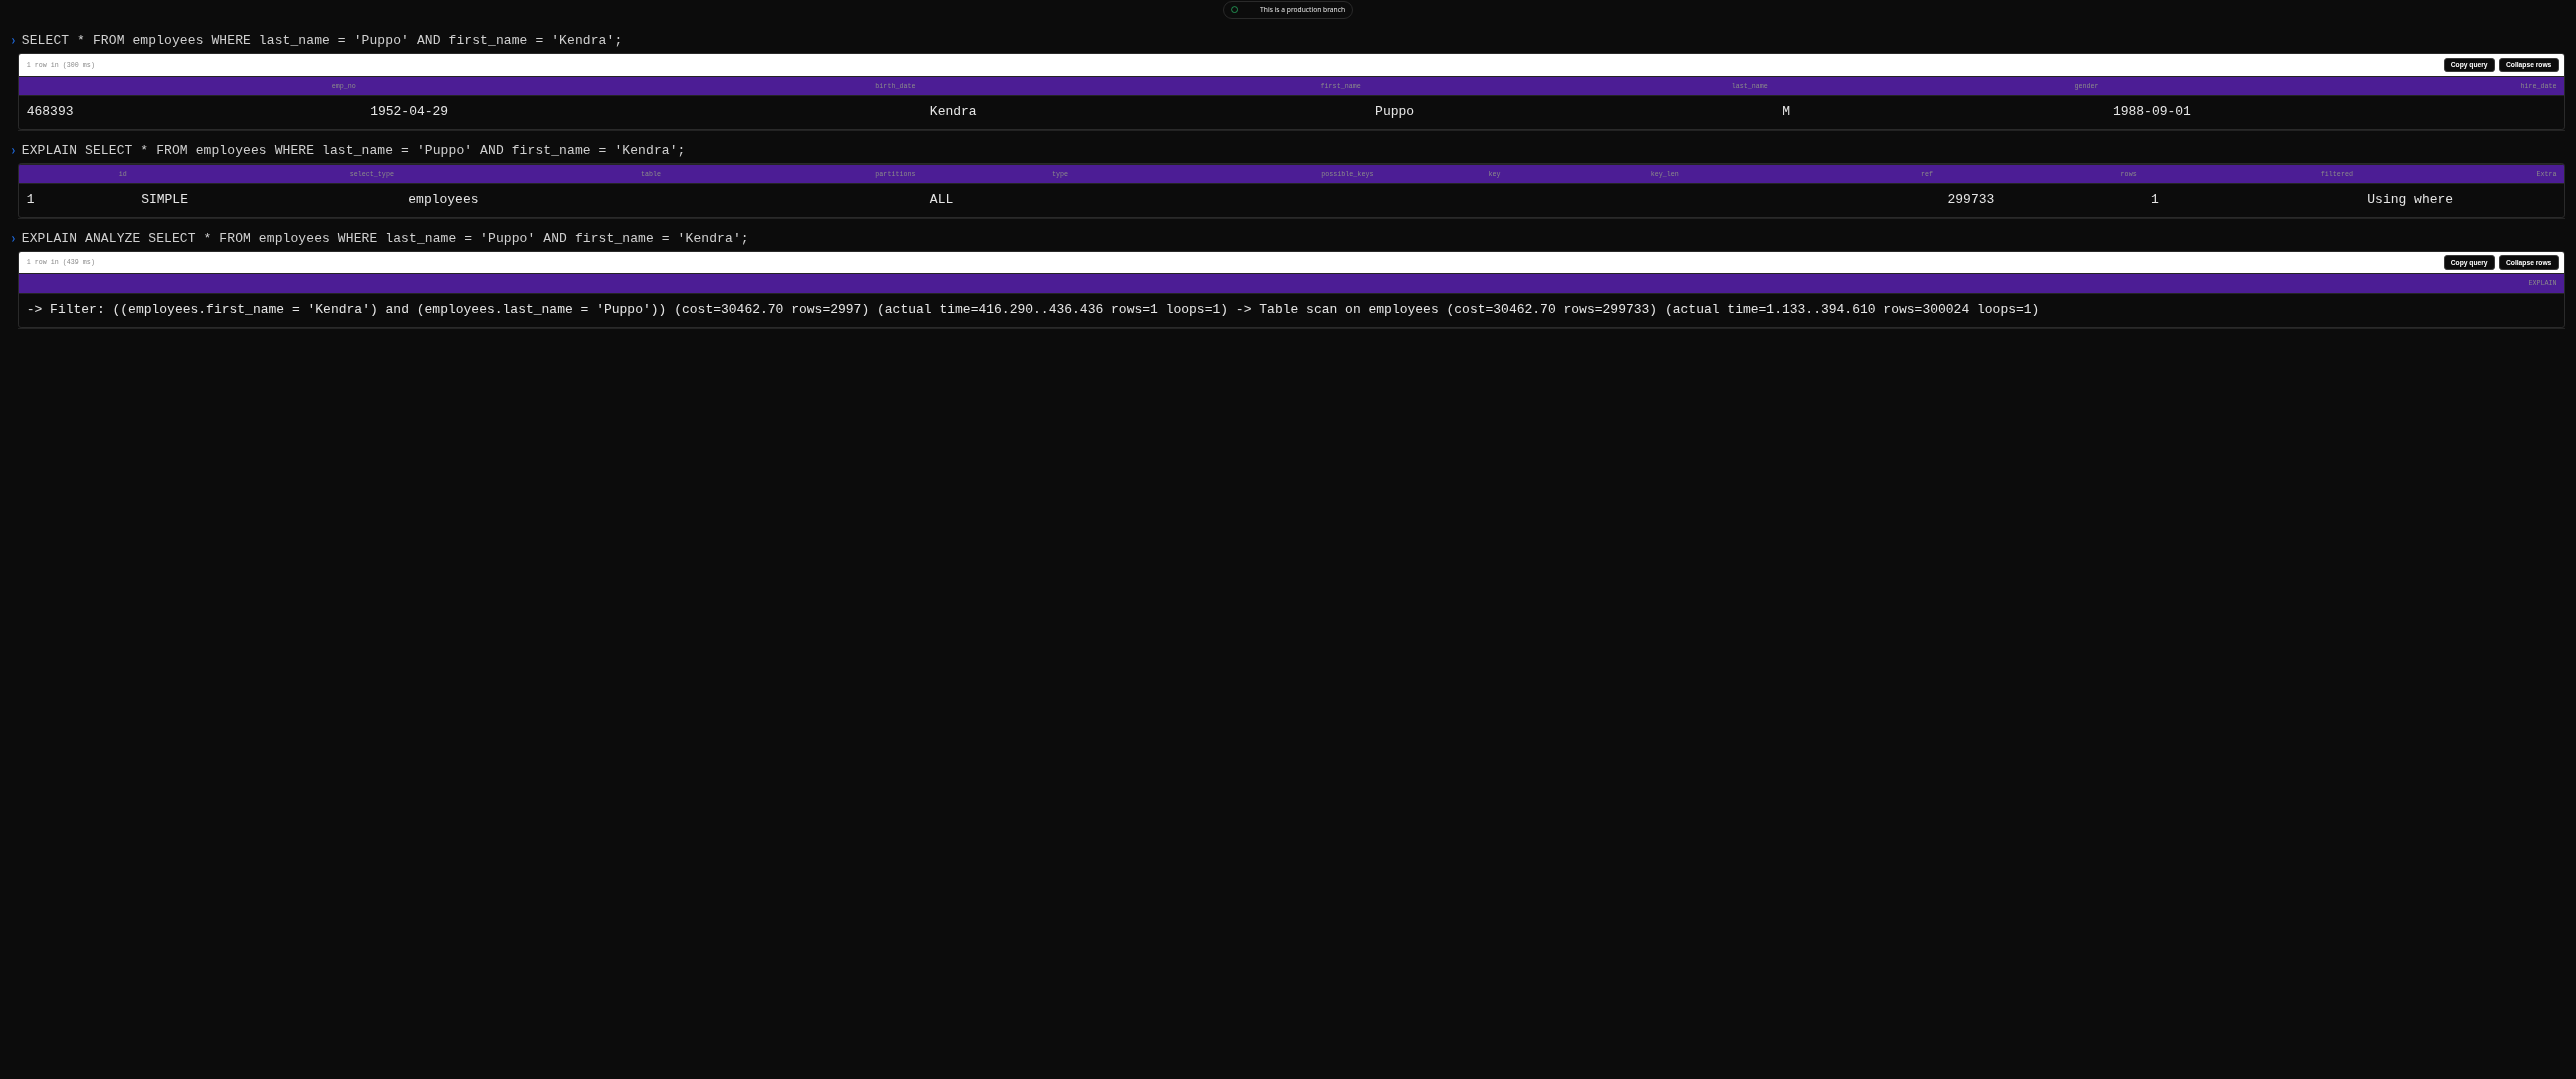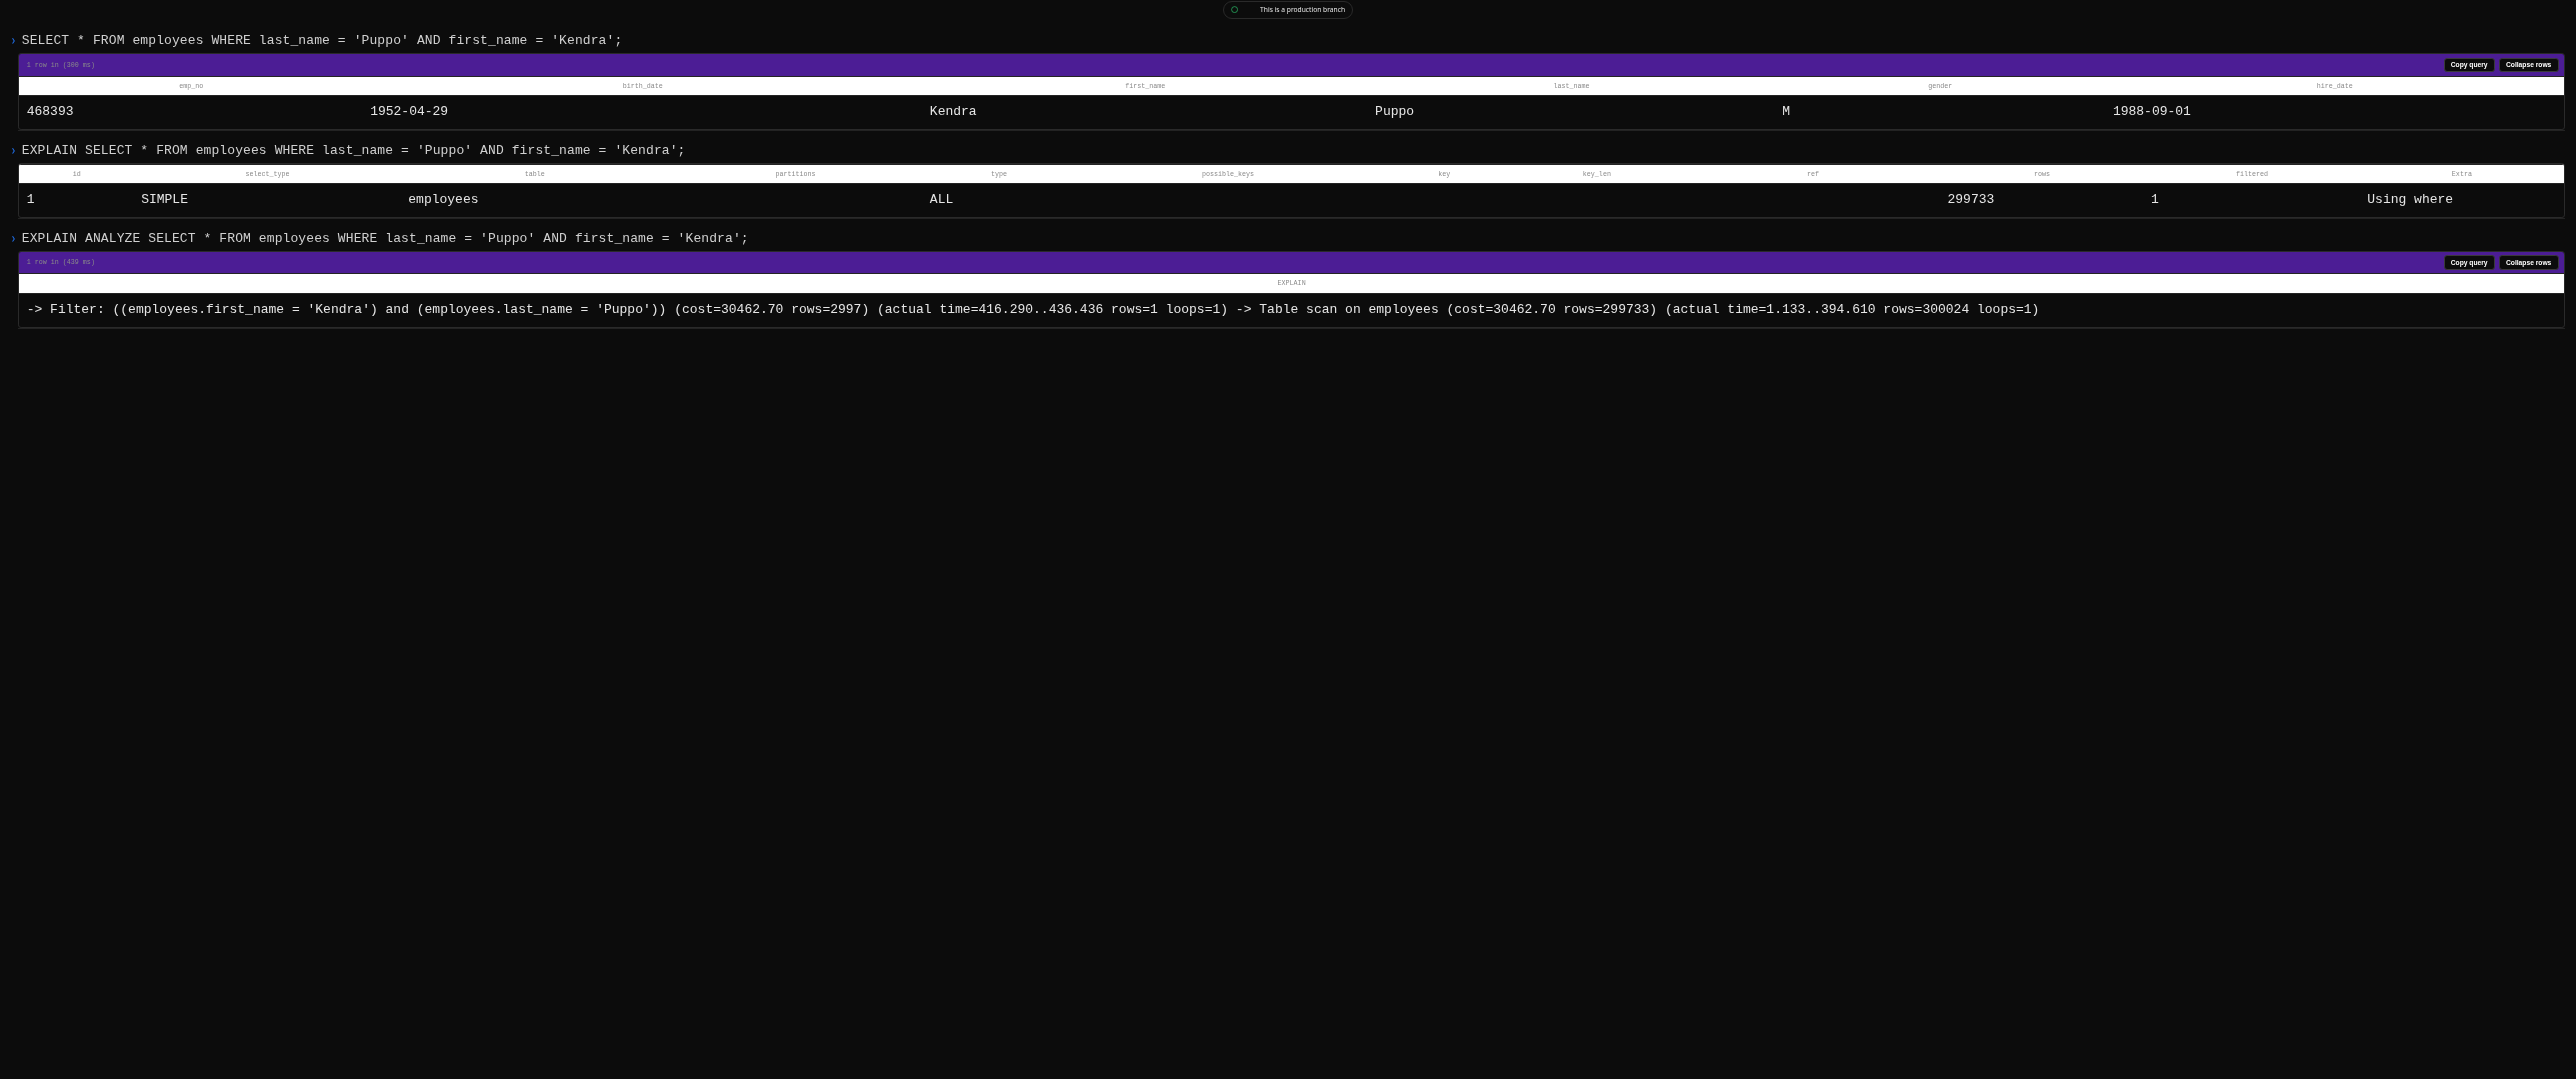--- a/index.html
+++ b/index.html
@@ -61,21 +61,21 @@
     margin-left: 7.2px;
     border: 0.5px solid #2a2a2a;
     border-radius: 3.1px;
     overflow: hidden;
   }
   .card-header {
     display: flex;
     align-items: center;
     justify-content: space-between;
     padding: 3.6px 5.2px 3.6px 7.2px;
-    background: #4c1d95;
+    background: #ffffff;
   }
   .rows-info {
     color: #8a8a8a;
     font-size: 6.7px;
   }
   .card-actions {
     display: flex;
     gap: 4.1px;
   }
   .btn {
@@ -88,26 +88,26 @@
     border-radius: 3.1px;
     cursor: pointer;
   }
 
   table.result {
     width: 100%;
     border-collapse: collapse;
     table-layout: fixed;
   }
   table.result thead th {
-    text-align: center;
+    text-align: right;
     font-weight: 400;
     color: #8a8a8a;
     font-size: 6.7px;
     padding: 5.2px 7.2px;
-    background: #ffffff;
+    background: #4c1d95;
     border-top: 0.5px solid #242424;
     border-bottom: 0.5px solid #242424;
   }
   table.result tbody td {
     color: #e6e6e6;
     padding: 7.2px 7.2px;
     font-size: 13px;
     vertical-align: top;
     overflow-wrap: break-word;
     line-height: 1.45;

